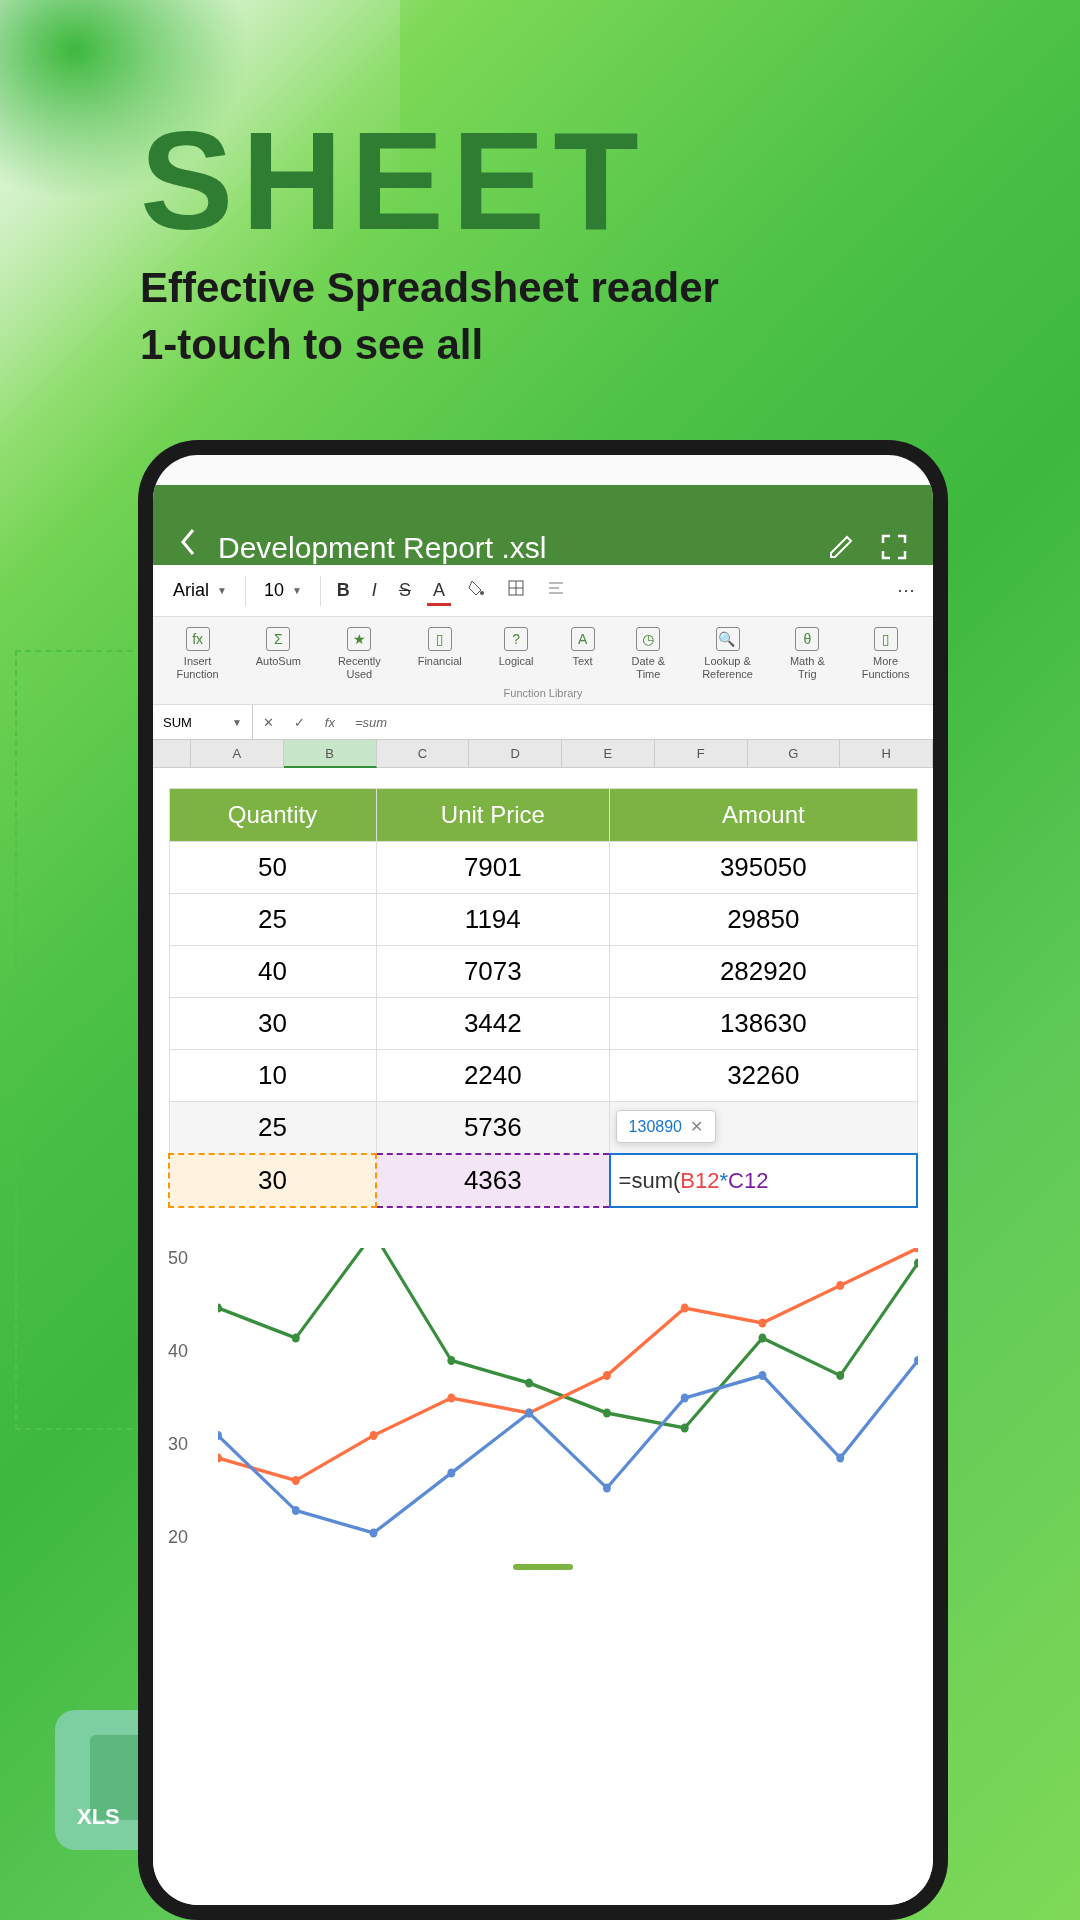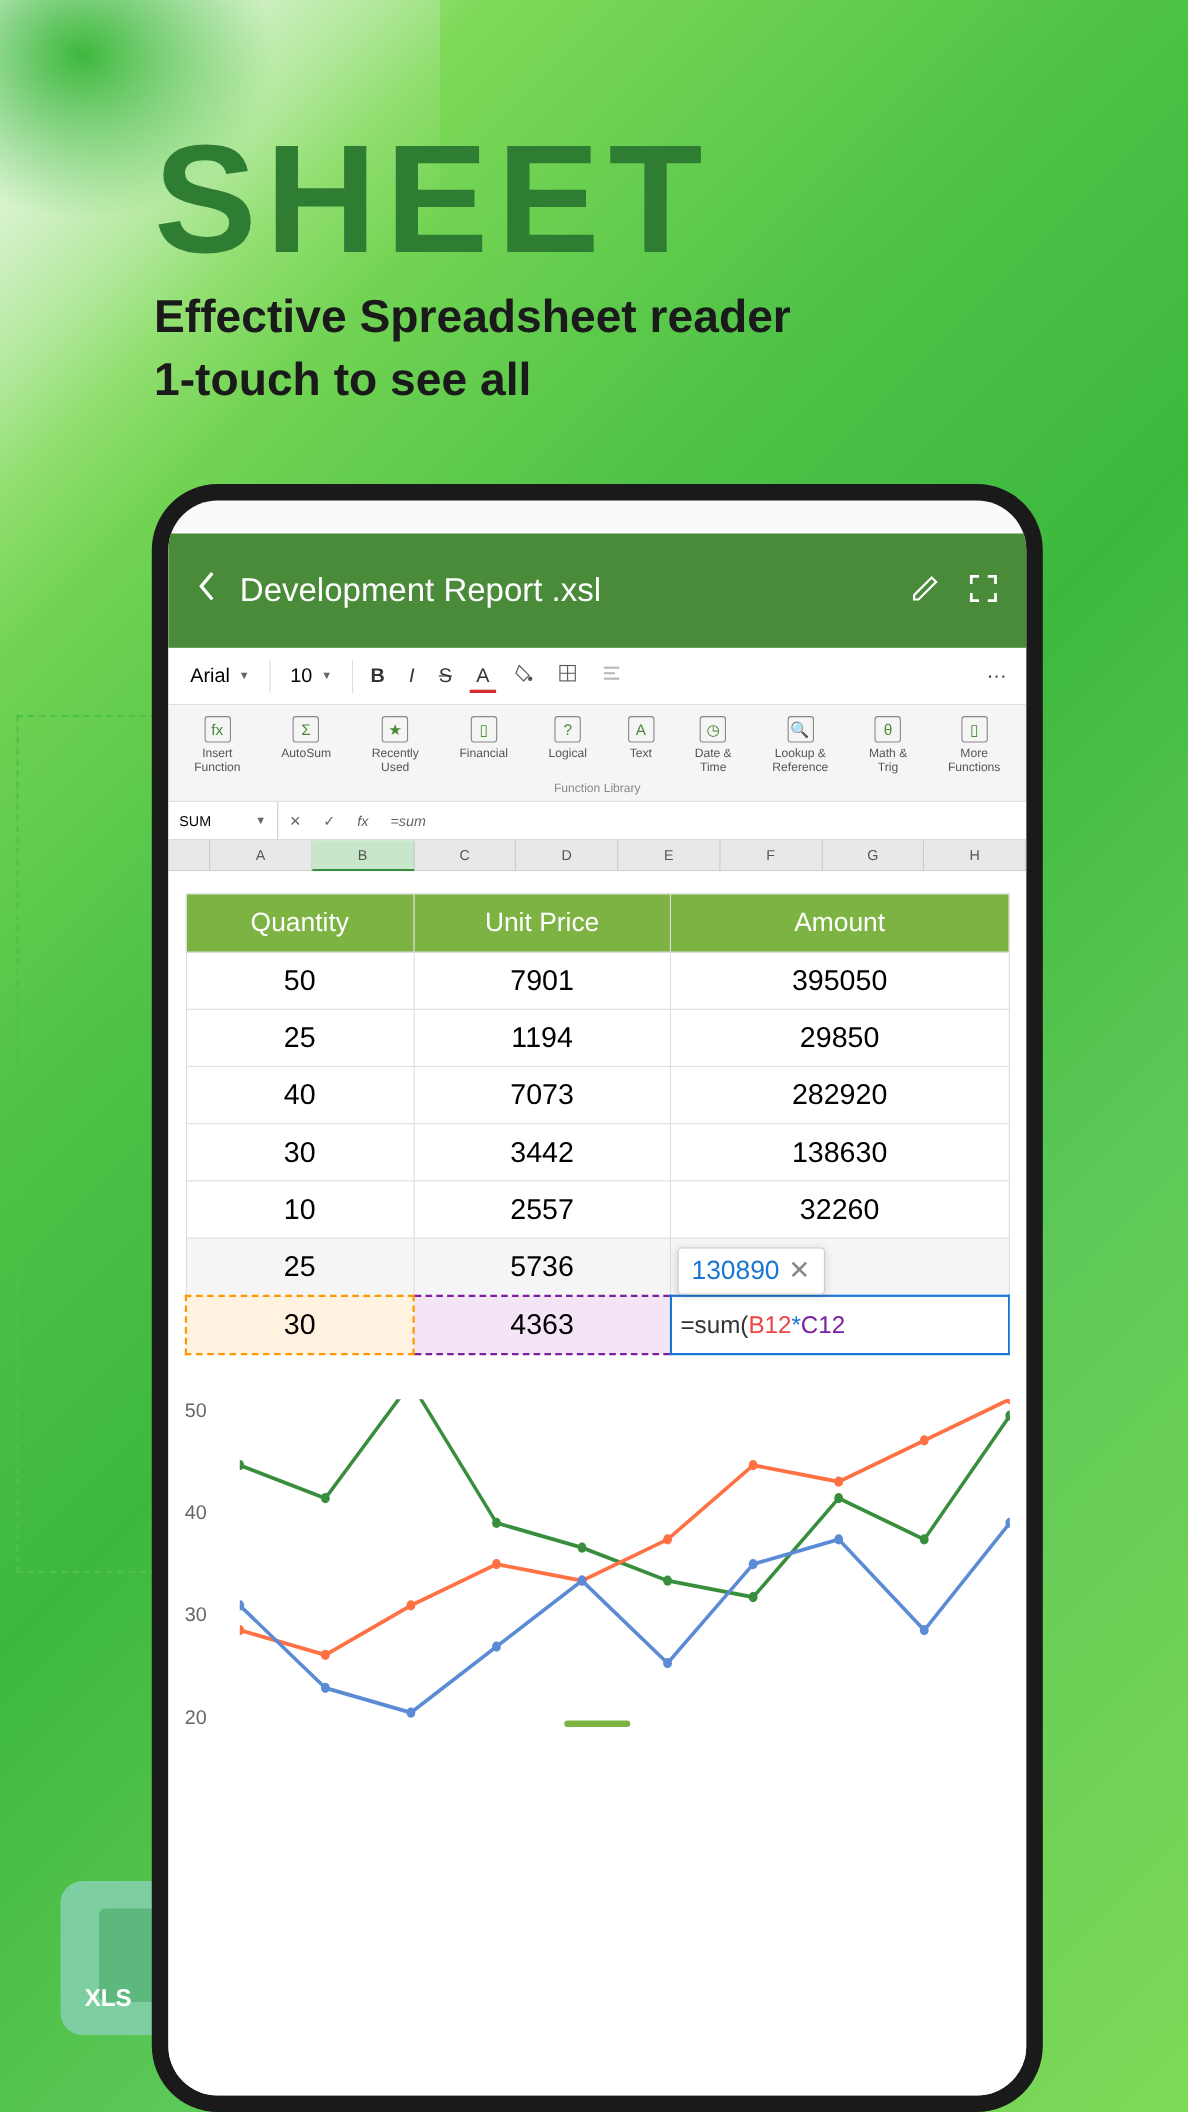--- a/index.html
+++ b/index.html
@@ -107,23 +107,23 @@
   width: 100%;
   height: 100%;
   background: #fafafa;
   border-radius: 45px;
   overflow: hidden;
   display: flex;
   flex-direction: column;
 }
 .app-header {
   background: #4a8b3a;
-  height: 104px;
-  display: flex;
-  align-items: center;
+  height: 80px;
+  display: flex;
+  align-items: flex-end;
   padding: 0 25px;
   margin-top: 30px;
 }
 .back-btn {
   color: white;
   font-size: 34px;
   margin-right: 20px;
 }
 .doc-title {
   color: white;
@@ -268,21 +268,21 @@
 .formula-cell .star { color: #1976d2; }
 .formula-cell .ref2 { color: #7b1fa2; }
 .tooltip-val {
   position: absolute;
   top: -45px;
   left: 5px;
   background: white;
   border: 1px solid #ccc;
   border-radius: 4px;
   padding: 6px 12px;
-  font-size: 24px;
+  font-size: 16px;
   color: #1976d2;
   box-shadow: 0 2px 8px rgba(0,0,0,0.15);
   white-space: nowrap;
 }
 .tooltip-val .close-x { color: #888; margin-left: 8px; }
 .chart-area {
   margin-top: 40px;
   height: 300px;
   position: relative;
   padding-left: 50px;
@@ -495,21 +495,21 @@
               <td>7073</td>
               <td>282920</td>
             </tr>
             <tr>
               <td>30</td>
               <td>3442</td>
               <td>138630</td>
             </tr>
             <tr>
               <td>10</td>
-              <td>2557</td>
+              <td>2240</td>
               <td>32260</td>
             </tr>
             <tr class="striped">
               <td>25</td>
               <td>5736</td>
               <td></td>
             </tr>
             <tr>
               <td class="sel-orange">30</td>
               <td class="sel-purple">4363</td>

